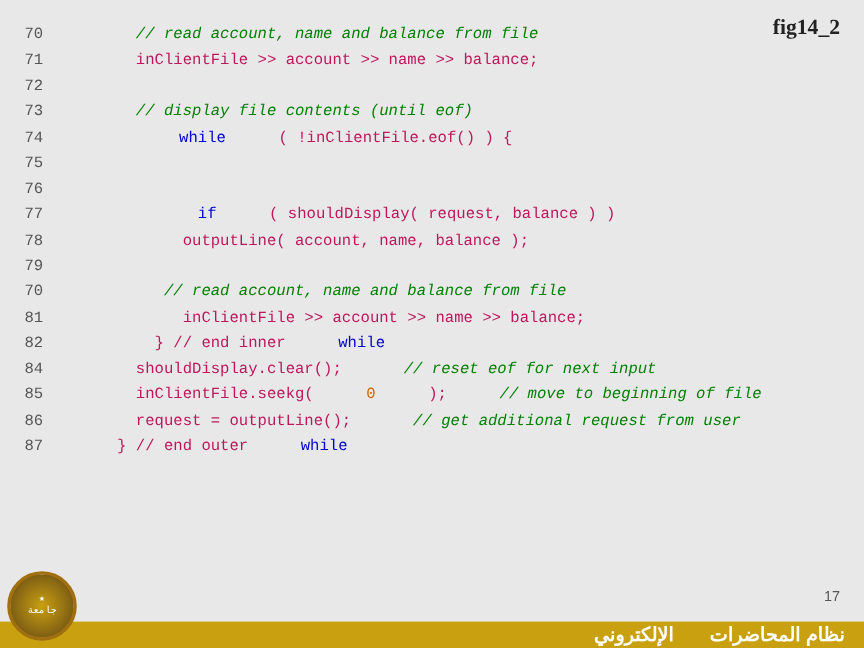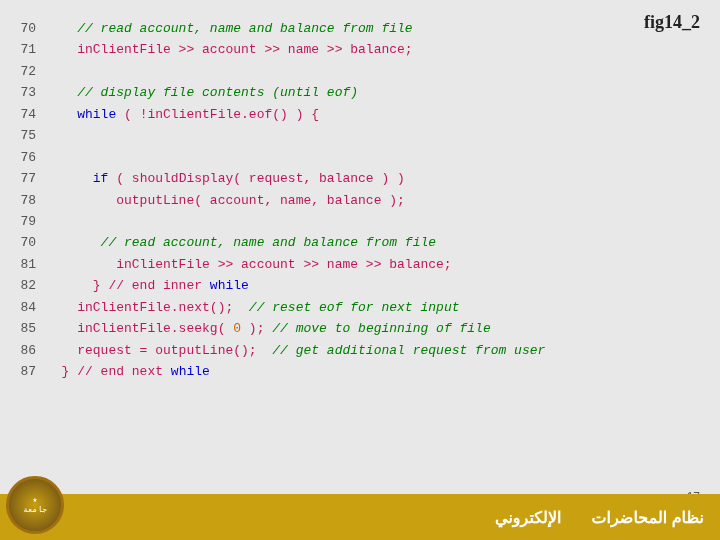--- a/index.html
+++ b/index.html
@@ -20,20 +20,21 @@
     }
     .code-area {
       flex: 1;
       padding: 8px 0 8px 10px;
     }
     .code-line {
       display: flex;
       align-items: baseline;
       line-height: 1.65;
       min-height: 20px;
+      gap: 36px;
     }
     .line-num {
       color: #555;
       min-width: 36px;
       text-align: right;
       padding-right: 10px;
       font-size: 13px;
       user-select: none;
     }
     .code-text {
@@ -59,21 +60,21 @@
       right: 20px;
       font-size: 12px;
       color: #555;
       font-family: Arial, sans-serif;
     }
     .bottom-bar {
       position: absolute;
       bottom: 0;
       left: 0;
       right: 0;
-      height: 46px;
+      height: 22px;
       background: #c8a010;
       display: flex;
       align-items: center;
       justify-content: flex-end;
       padding: 0 16px 0 80px;
       gap: 30px;
     }
     .bottom-bar-text {
       color: #fff;
       font-family: Arial, sans-serif;
@@ -159,38 +160,38 @@
         <span class="line-num">81</span>
         <span class="code-text">         inClientFile &gt;&gt; account &gt;&gt; name &gt;&gt; balance;</span>
       </div>
       <div class="code-line">
         <span class="line-num">82</span>
         <span class="code-text">      } // end inner </span>
         <span class="code-text keyword">while</span>
       </div>
       <div class="code-line">
         <span class="line-num">84</span>
-        <span class="code-text">    inClientFile.next();  </span>
+        <span class="code-text">    shouldDisplay.clear();  </span>
         <span class="code-text comment">// reset eof for next input</span>
       </div>
       <div class="code-line">
         <span class="line-num">85</span>
         <span class="code-text">    inClientFile.seekg( </span>
         <span class="code-text number-literal">0</span>
         <span class="code-text"> ); </span>
         <span class="code-text comment">// move to beginning of file</span>
       </div>
       <div class="code-line">
         <span class="line-num">86</span>
         <span class="code-text">    request = outputLine();  </span>
         <span class="code-text comment">// get additional request from user</span>
       </div>
       <div class="code-line">
         <span class="line-num">87</span>
-        <span class="code-text">  } // end next </span>
+        <span class="code-text">  } // end outer </span>
         <span class="code-text keyword">while</span>
       </div>
     </div>
 </div>
 
 <div class="fig-label">fig14_2</div>
 <div class="page-num">17</div>
 
 <div class="bottom-bar">
   <span class="bottom-bar-text">الإلكتروني</span>

